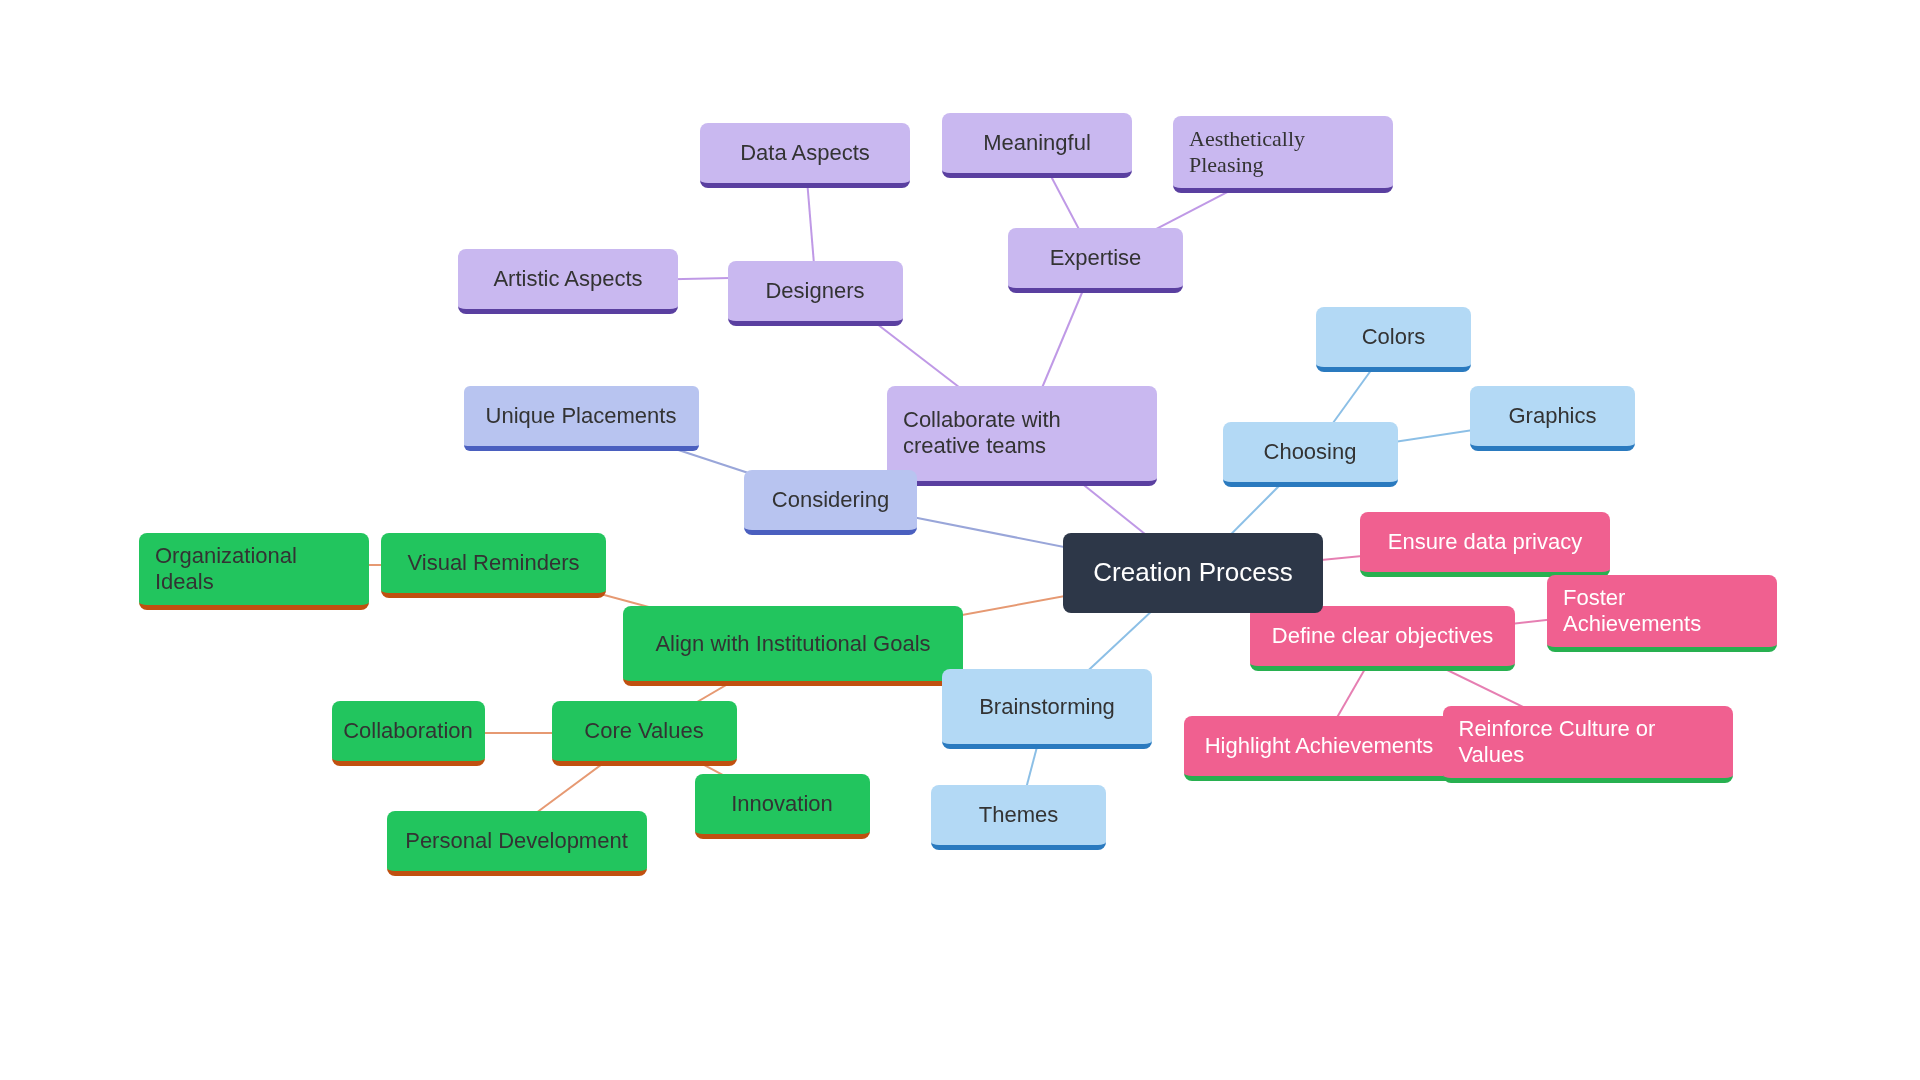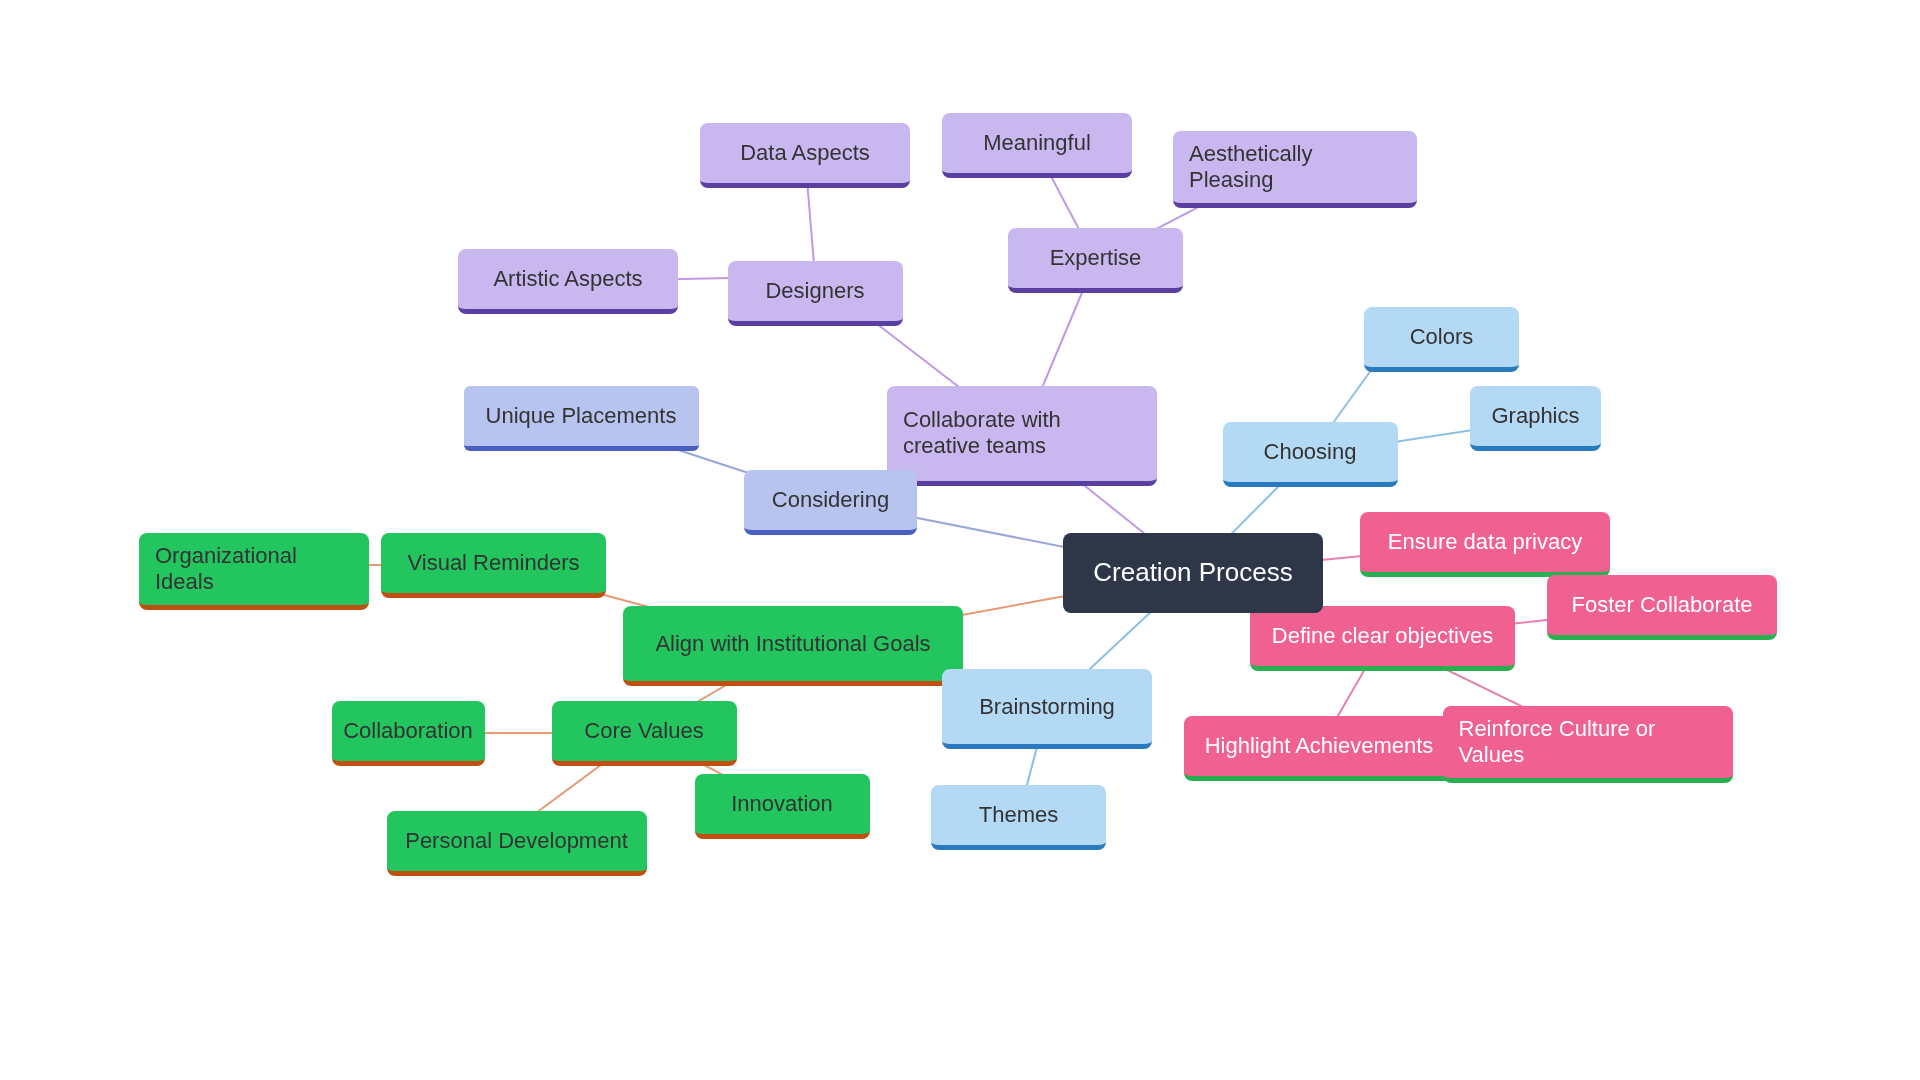--- a/index.html
+++ b/index.html
@@ -105,36 +105,36 @@
       <line x1="1310" y1="454.75" x2="1393.5" y2="339.25" stroke="#70b0e0" stroke-width="2" opacity="0.8"></line>
       <line x1="1310" y1="454.75" x2="1552.5" y2="418" stroke="#70b0e0" stroke-width="2" opacity="0.8"></line>
       <line x1="1382.5" y1="638.5" x2="1662" y2="607" stroke="#e060a0" stroke-width="2" opacity="0.8"></line>
       <line x1="1382.5" y1="638.5" x2="1319" y2="748.75" stroke="#e060a0" stroke-width="2" opacity="0.8"></line>
       <line x1="1382.5" y1="638.5" x2="1587.5" y2="738.25" stroke="#e060a0" stroke-width="2" opacity="0.8"></line>
     </svg>
 <div class="node node-purple" style="left: 700px; top: 123px; width: 210px; min-height: 65px;">Data Aspects</div>
     <div class="node node-purple" style="left: 458px; top: 249px; width: 220px; min-height: 65px;">Artistic Aspects</div>
     <div class="node node-purple" style="left: 727.5px; top: 261px; width: 175px; min-height: 65px;">Designers</div>
     <div class="node node-purple" style="left: 942px; top: 112.5px; width: 190px; min-height: 65px;">Meaningful</div>
-    <div class="node node-purple" style="left: 1173px; top: 131px; width: 244px; min-height: 65px;">Aesthetically Pleasing</div>
+    <div class="node node-purple" style="left: 1173px; top: 116px; width: 220px; min-height: 65px; font-family: Liberation Serif, serif;">Aesthetically Pleasing</div>
     <div class="node node-purple" style="left: 1008px; top: 228px; width: 175px; min-height: 65px;">Expertise</div>
     <div class="node node-purple" style="left: 887px; top: 385.5px; width: 270px; min-height: 100px;">Collaborate with creative teams</div>
     <div class="node node-lavender" style="left: 463.5px; top: 385.5px; width: 235px; min-height: 65px; border-radius: 6px;">Unique Placements</div>
     <div class="node node-lavender" style="left: 744px; top: 469.5px; width: 173px; min-height: 65px;">Considering</div>
     <div class="node node-orange" style="left: 623px; top: 606px; width: 340px; min-height: 80px;">Align with Institutional Goals</div>
     <div class="node node-orange" style="left: 381px; top: 532.5px; width: 225px; min-height: 65px;">Visual Reminders</div>
     <div class="node node-orange" style="left: 139px; top: 532.5px; width: 230px; min-height: 65px;">Organizational Ideals</div>
     <div class="node node-orange" style="left: 551.5px; top: 700.5px; width: 185px; min-height: 65px;">Core Values</div>
     <div class="node node-orange" style="left: 331.5px; top: 700.5px; width: 153px; min-height: 65px;">Collaboration</div>
     <div class="node node-orange" style="left: 694.5px; top: 774px; width: 175px; min-height: 65px;">Innovation</div>
     <div class="node node-orange" style="left: 386.5px; top: 795px; width: 260px; min-height: 65px; margin-top: 16px;">Personal Development</div>
     <div class="node node-blue" style="left: 942px; top: 669px; width: 210px; min-height: 80px;">Brainstorming</div>
     <div class="node node-blue" style="left: 931px; top: 784.5px; width: 175px; min-height: 65px;">Themes</div>
     <div class="node node-blue" style="left: 1222.5px; top: 422.25px; width: 175px; min-height: 65px;">Choosing</div>
-    <div class="node node-blue" style="left: 1316px; top: 306.75px; width: 155px; min-height: 65px; margin-left: 48px;">Colors</div>
-    <div class="node node-blue" style="left: 1470px; top: 385.5px; width: 131px; min-height: 65px;">Graphics</div>
+    <div class="node node-blue" style="left: 1316px; top: 306.75px; width: 155px; min-height: 65px;">Colors</div>
+    <div class="node node-blue" style="left: 1470px; top: 385.5px; width: 165px; min-height: 65px;">Graphics</div>
     <div class="node node-pink" style="left: 1360px; top: 511.5px; width: 250px; min-height: 65px;">Ensure data privacy</div>
     <div class="node node-pink" style="left: 1250px; top: 606px; width: 265px; min-height: 65px;">Define clear objectives</div>
-    <div class="node node-pink" style="left: 1547px; top: 574.5px; width: 230px; min-height: 65px;">Foster Collaborate</div>
+    <div class="node node-pink" style="left: 1547px; top: 574.5px; width: 230px; min-height: 65px;">Foster Achievements</div>
     <div class="node node-pink" style="left: 1184px; top: 716.25px; width: 270px; min-height: 65px;">Highlight Achievements</div>
     <div class="node node-pink" style="left: 1442.5px; top: 705.75px; width: 290px; min-height: 65px;">Reinforce Culture or Values</div>
     <div class="node node-center" style="left: 1063px; top: 532.5px; width: 260px; min-height: 80px;">Creation Process</div>
   </div>
 
 </body></html>

